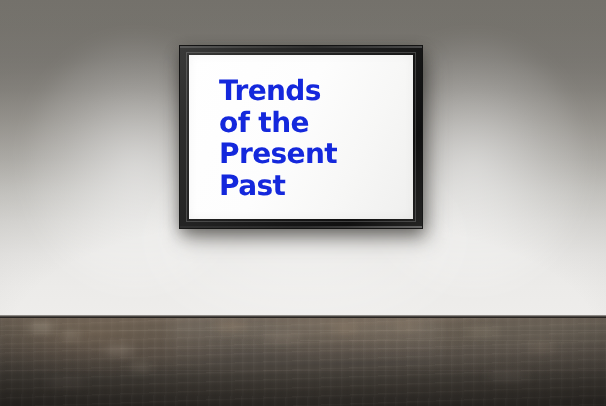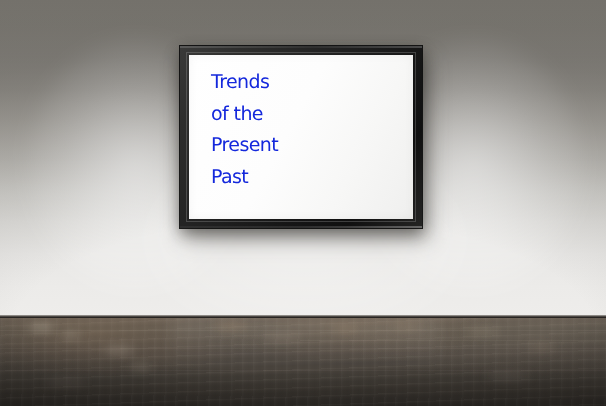--- a/index.html
+++ b/index.html
@@ -258,24 +258,24 @@
         #f7f7f6 72%,
         #efefee 100%);
     box-shadow: inset 0 0 10px rgba(0,0,0,0.05);
     overflow: hidden;
   }
 
   .art-text {
     position: absolute;
     left: 18px;
     top: 8px;
-    margin: 4px;
+    margin: 12px;
     font-family: "DejaVu Sans", sans-serif;
-    font-weight: normal;
-    font-size: 19px;
+    font-weight: bold;
+    font-size: 28px;
     line-height: 31.5px;
     letter-spacing: -0.6px;
     color: #1428dc;
     white-space: pre-line;
     text-rendering: geometricPrecision;
   }
 
   
   .sr {
     position: absolute;

